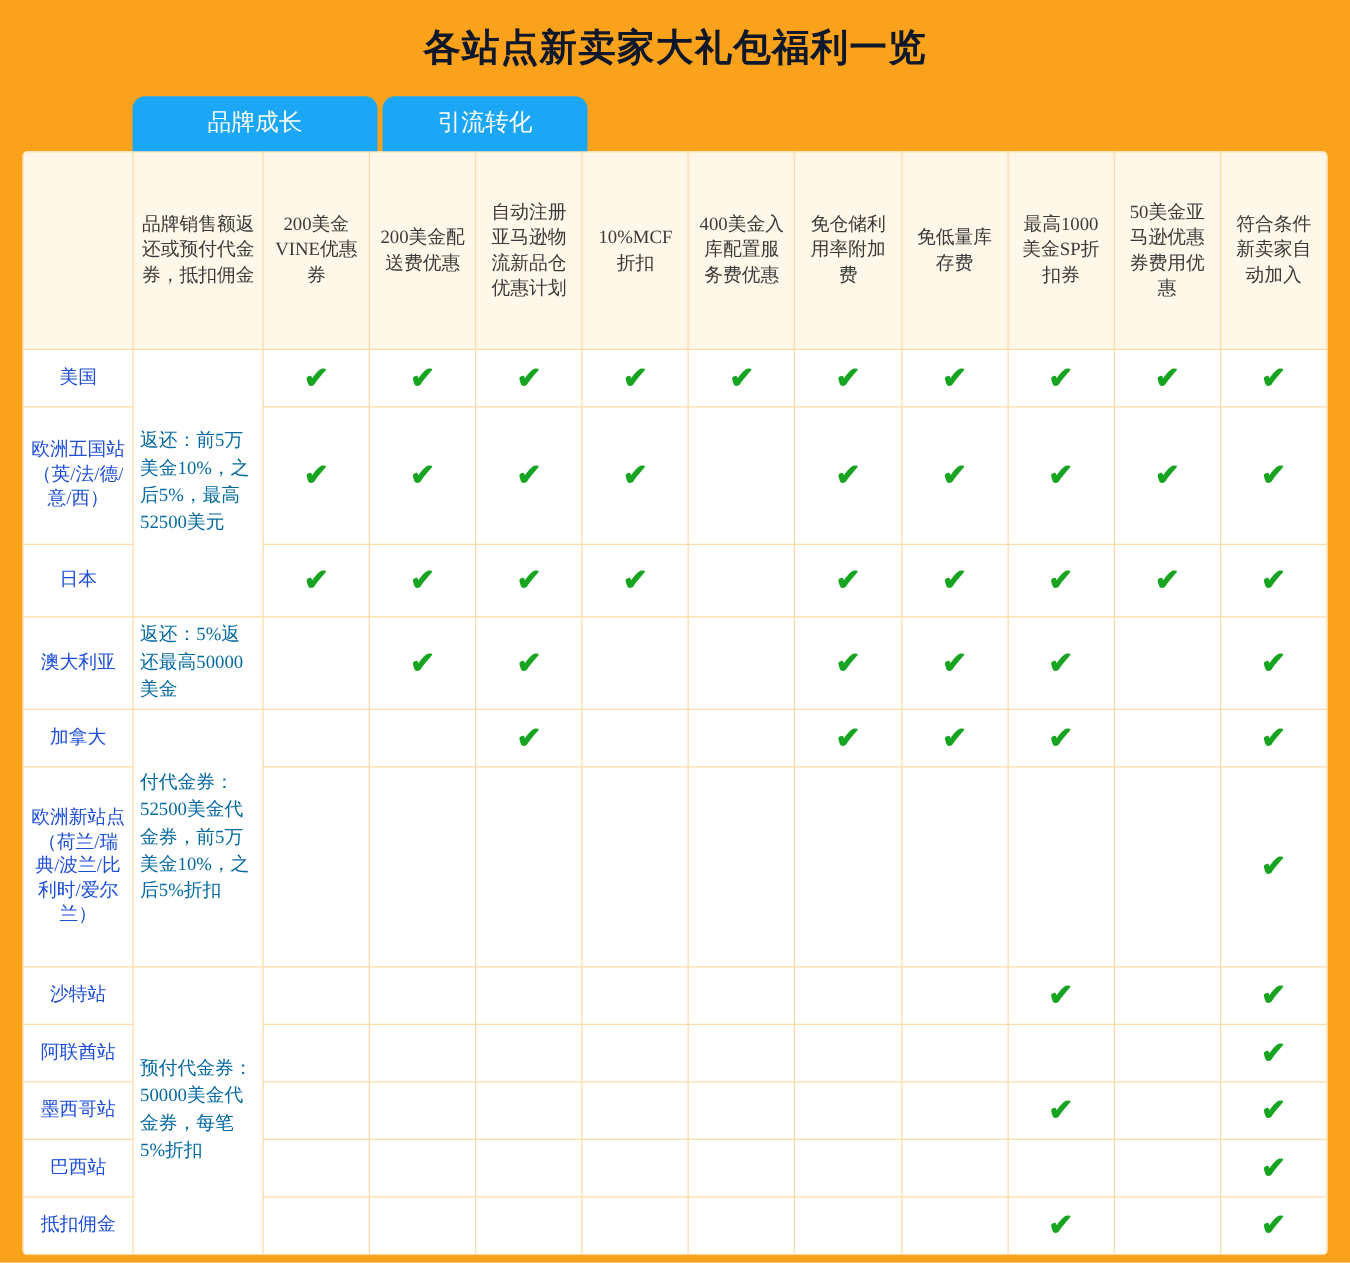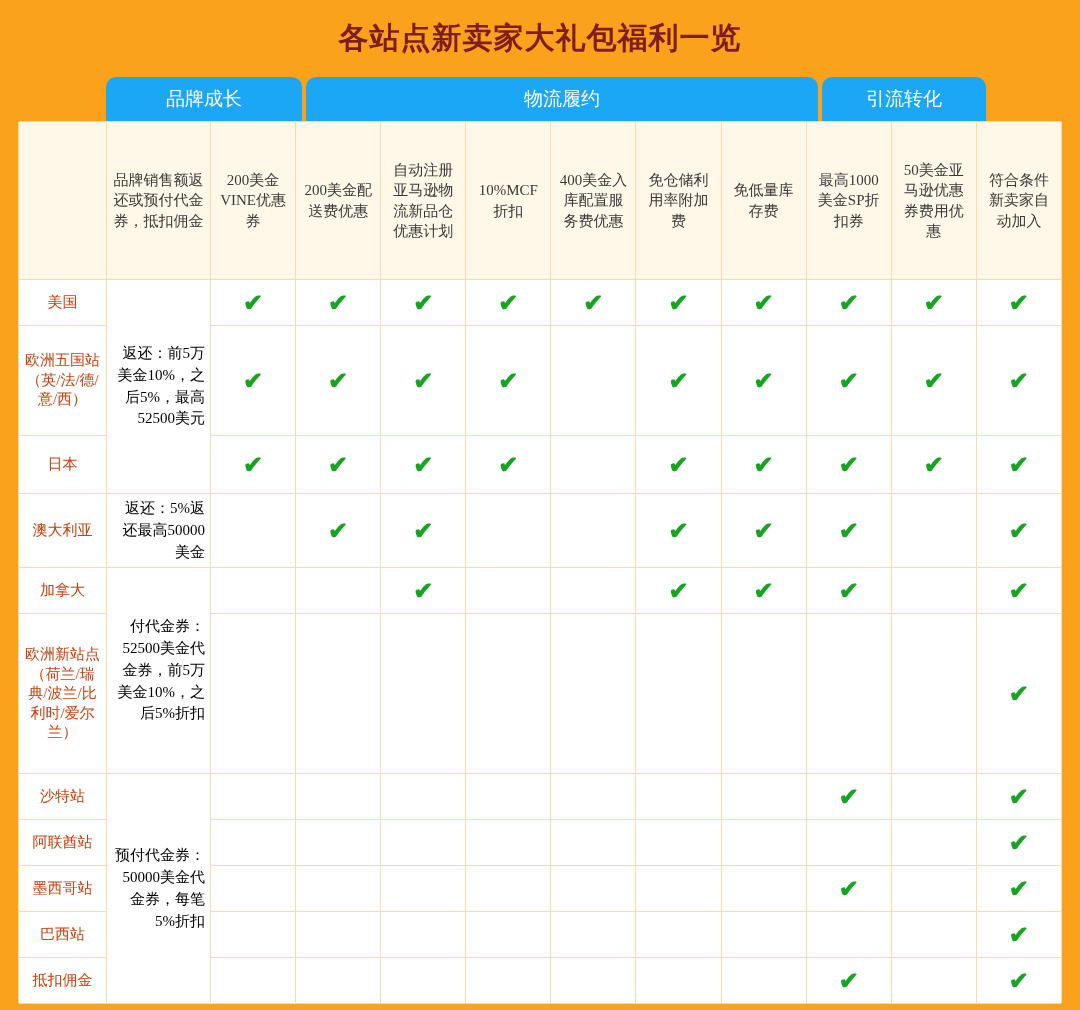--- a/index.html
+++ b/index.html
@@ -15,21 +15,21 @@
   }
   .page {
     position: relative;
     width: 1080px;
     height: 1010px;
     box-sizing: border-box;
     padding: 0 18px;
   }
   .title {
     text-align: center;
-    color: #7f1d1d;
+    color: #0f172a;
     font-size: 30px;
     font-weight: bold;
     letter-spacing: 1px;
     padding: 18px 0 14px 0;
   }
   .group-bar {
     display: flex;
     align-items: flex-end;
     height: 48px;
     padding-left: 88px;
@@ -81,30 +81,30 @@
     background: #FFF7E8;
     width: 88px;
   }
   thead th.brandcol {
     width: 104px;
   }
   td.site {
     width: 88px;
     text-align: center;
     font-size: 15px;
-    color: #c2410c;
+    color: #1d4ed8;
     line-height: 1.3;
     background: #ffffff;
   }
   td.brand {
     width: 104px;
     font-size: 15px;
-    color: #000000;
+    color: #0369a1;
     line-height: 1.45;
-    text-align: right;
+    text-align: left;
     background: #ffffff;
     vertical-align: middle;
   }
   td.cell {
     text-align: center;
     background: #ffffff;
     height: 46px;
   }
   .check {
     display: inline-block;
@@ -116,21 +116,20 @@
 </style>
 </head>
 <body>
 
 <div class="page">
 
   <div class="title">各站点新卖家大礼包福利一览</div>
 
   <div class="group-bar">
     <div class="group-tab g1">品牌成长</div>
-    <div class="group-tab g2">物流履约</div>
     <div class="group-tab g3">引流转化</div>
   </div>
 
   <div class="table-wrap">
     <table class="matrix">
       <thead>
         <tr>
           <th class="corner"></th>
           <th class="brandcol">品牌销售额返还或预付代金券，抵扣佣金</th>
           <th>200美金VINE优惠券</th>

